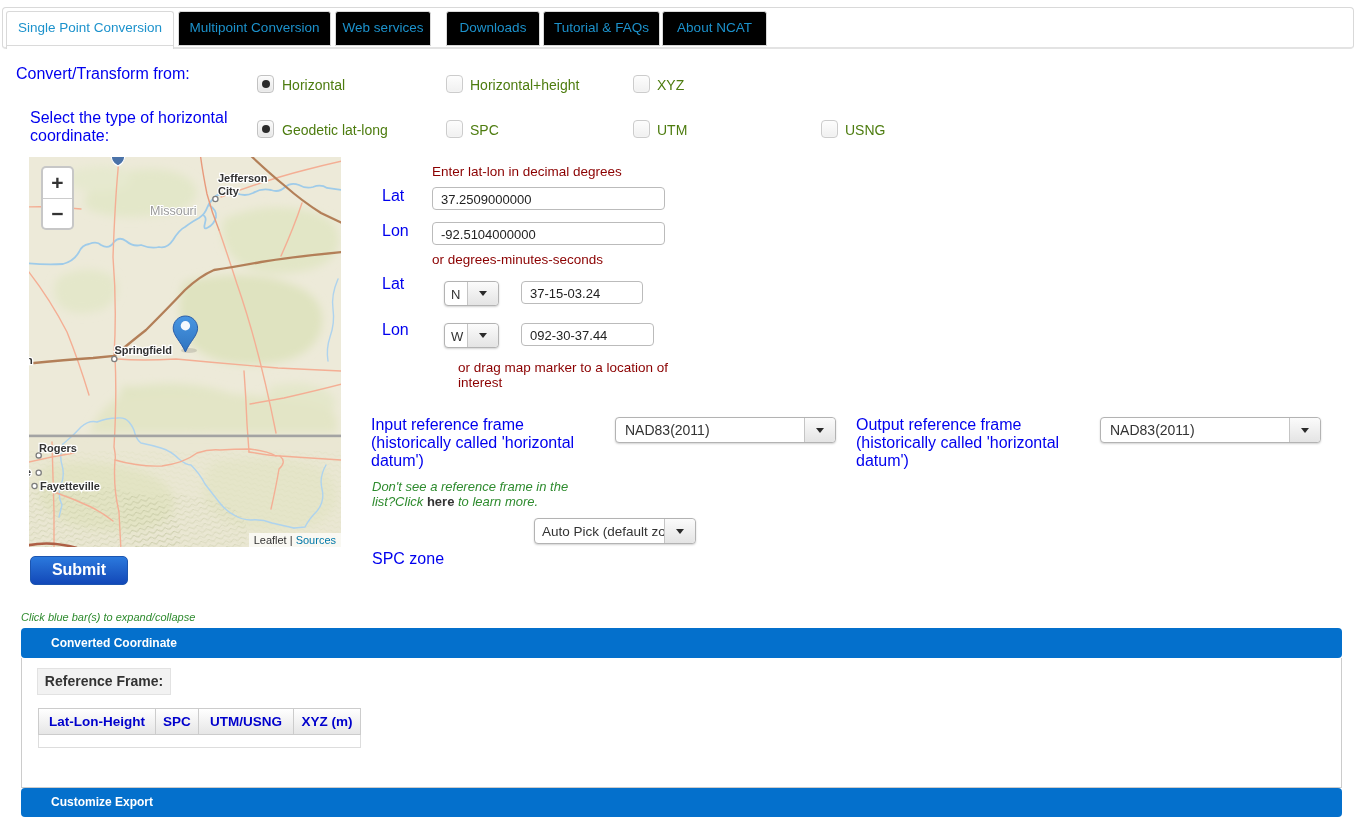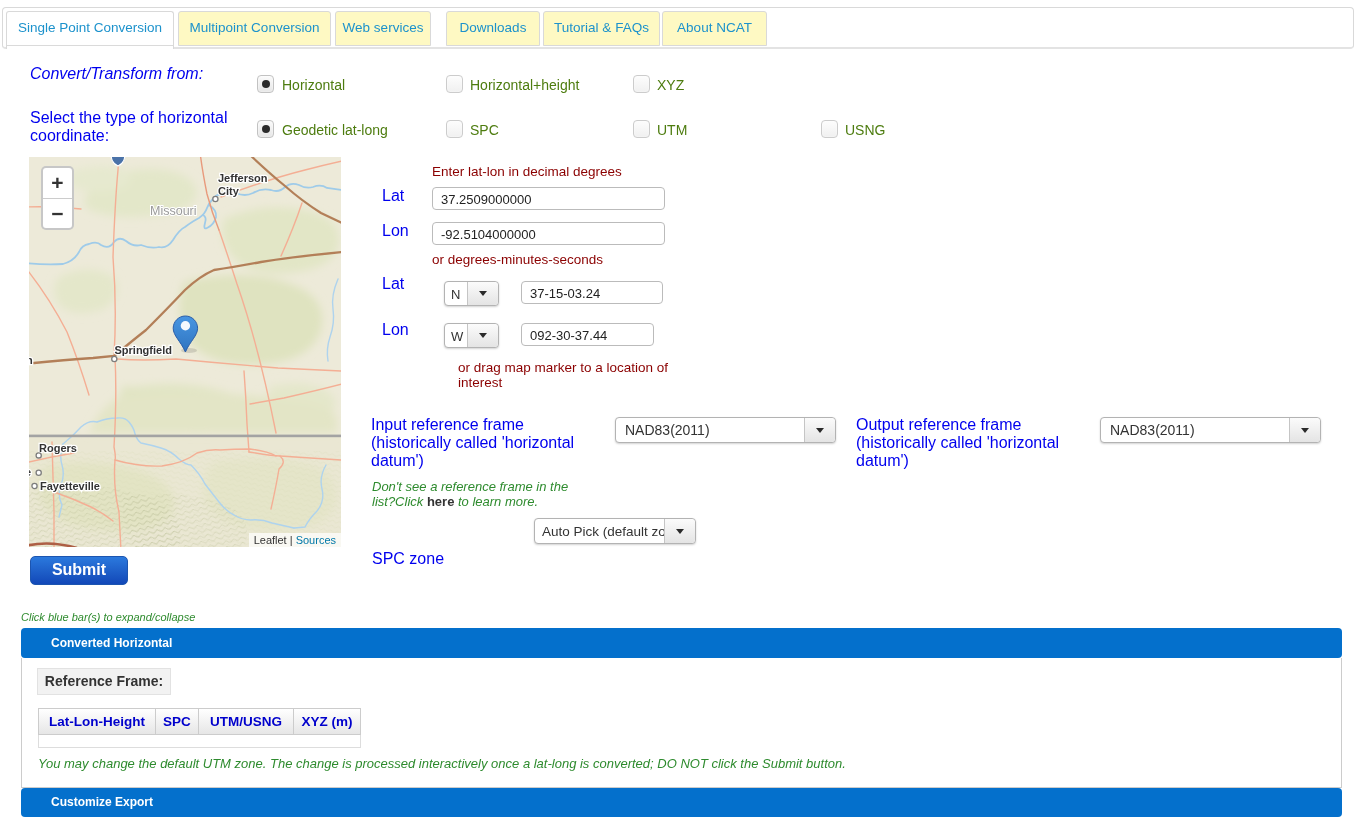--- a/index.html
+++ b/index.html
@@ -1,20 +1,20 @@
 <!DOCTYPE html>
 <html><head>
 <meta charset="utf-8">
 <style>
   html,body{margin:0;padding:0;background:#fff;}
   body{width:1357px;height:833px;position:relative;font-family:"Liberation Sans",sans-serif;overflow:hidden;}
   .abs{position:absolute;}
   
   #tabbar{left:2px;top:7px;width:1352px;height:42px;border:1px solid #d9d9d9;border-bottom:2px solid #e3e3e3;border-radius:4px;box-sizing:border-box;}
-  .tab{position:absolute;top:11px;height:35px;border:1px solid #d9d9d9;border-radius:3px 3px 0 0;background:#fef9c3;color:#1c92cc;font-size:13.5px;line-height:31px;text-align:center;box-sizing:border-box;z-index:2;}
+  .tab{position:absolute;top:11px;height:35px;border:1px solid #d9d9d9;border-radius:3px 3px 0 0;background:#000000;color:#1c92cc;font-size:13.5px;line-height:31px;text-align:center;box-sizing:border-box;z-index:2;}
   .tab.active{height:38px;border-bottom:0;background:linear-gradient(#fff 33px,#dadada 33px,#dadada 34px,#fff 34px);z-index:3;}
   
   .blab{color:#0000ee;font-size:16px;line-height:18px;}
   
   .radio{width:17px;height:17.5px;border:1px solid #c2c2c2;border-radius:4px;background:linear-gradient(#fbfbfb,#e6e6e6);box-sizing:border-box;box-shadow:inset 0 0 2px rgba(255,255,255,.8);}
   .radio.off{border-color:#cccccc;background:linear-gradient(#fdfdfd,#f0f0f0);}
   .radio.on::after{content:"";position:absolute;left:3.5px;top:4px;width:8px;height:8px;border-radius:50%;background:#2b2b2b;}
   .rlab{color:#4d7c0f;font-size:14px;line-height:16px;}
   
   .inp{border:1px solid #bbb;border-radius:4px;background:#fff;box-sizing:border-box;color:#222;font-size:13px;}
@@ -46,21 +46,21 @@
 <body>
 
   <div class="abs" id="tabbar"></div>
   <div class="tab active abs" style="left:6px;width:168px;">Single Point Conversion</div>
   <div class="tab abs" style="left:178px;width:153px;">Multipoint Conversion</div>
   <div class="tab abs" style="left:335px;width:96px;">Web services</div>
   <div class="tab abs" style="left:446px;width:94px;">Downloads</div>
   <div class="tab abs" style="left:543px;width:117px;">Tutorial &amp; FAQs</div>
   <div class="tab abs" style="left:662px;width:105px;">About NCAT</div>
 
-  <div class="abs blab" style="left:30px;top:65px;font-style:italic;">Convert/Transform from:</div>
+  <div class="abs blab" style="left:16px;top:65px;">Convert/Transform from:</div>
   <div class="abs radio on" style="left:257px;top:75px;"></div>
   <div class="abs rlab" style="left:282px;top:77px;">Horizontal</div>
   <div class="abs radio off" style="left:446px;top:75px;"></div>
   <div class="abs rlab" style="left:470px;top:77px;">Horizontal+height</div>
   <div class="abs radio off" style="left:633px;top:75px;"></div>
   <div class="abs rlab" style="left:657px;top:77px;">XYZ</div>
 
   <div class="abs blab" style="left:30px;top:109px;width:210px;">Select the type of horizontal coordinate:</div>
   <div class="abs radio on" style="left:257px;top:120px;"></div>
   <div class="abs rlab" style="left:282px;top:122px;">Geodetic lat-long</div>
@@ -189,21 +189,21 @@
   <div class="abs blab" style="left:382px;top:222px;">Lon</div>
   <div class="abs inp" style="left:432px;top:222px;width:233px;height:23px;">
     <span>-92.5104000000</span>
   </div>
   <div class="abs red" style="left:432px;top:252px;">or degrees-minutes-seconds</div>
   <div class="abs blab" style="left:382px;top:275px;">Lat</div>
   <div class="abs sel" style="left:444px;top:281px;width:55px;height:25px;">
     <span class="txt" style="font-size:13px;left:6px;">N</span>
     <span class="btn"></span>
   </div>
-  <div class="abs inp" style="left:521px;top:281px;width:142px;height:23px;">
+  <div class="abs inp" style="left:521px;top:281px;width:122px;height:23px;">
     <span>37-15-03.24</span>
   </div>
   <div class="abs blab" style="left:382px;top:321px;">Lon</div>
   <div class="abs sel" style="left:444px;top:323px;width:55px;height:25px;">
     <span class="txt" style="font-size:13px;left:6px;">W</span>
     <span class="btn"></span>
   </div>
   <div class="abs inp" style="left:521px;top:323px;width:133px;height:23px;">
     <span>092-30-37.44</span>
   </div>
@@ -222,23 +222,22 @@
   <div class="abs green" style="left:372px;top:479px;width:208px;font-size:13px;line-height:15px;">Don't see a reference frame in the list?Click <b style="color:#333;font-style:normal;">here</b> to learn more.</div>
   <div class="abs blab" style="left:372px;top:517px;margin-top:33px;">SPC zone</div>
   <div class="abs sel" style="left:534px;top:518px;width:162px;height:26px;overflow:hidden;">
     <span class="txt" style="font-size:13.5px;left:7px;">Auto Pick (default zone)</span>
     <span class="btn" style="border-radius:0 4px 4px 0;"></span>
   </div>
 
   <div class="abs" id="submit">Submit</div>
 
   <div class="abs green" style="left:21px;top:611px;font-size:11px;line-height:13px;">Click blue bar(s) to expand/collapse</div>
-  <div class="abs bluebar" style="top:628px;">Converted Horizontal</div>
+  <div class="abs bluebar" style="top:628px;">Converted Coordinate</div>
   <div class="abs" id="panel">
     <div class="abs" id="refframe">Reference Frame:</div>
     <div class="abs th" style="left:16px;width:118px;">Lat-Lon-Height</div>
     <div class="abs th" style="left:133px;width:44px;">SPC</div>
     <div class="abs th" style="left:176px;width:96px;">UTM/USNG</div>
     <div class="abs th" style="left:271px;width:68px;">XYZ (m)</div>
     <div class="abs" id="emptyrow"></div>
-    <div class="abs green" style="left:16px;top:98px;font-size:13px;line-height:15px;">You may change the default UTM zone. The change is processed interactively once a lat-long is converted; DO NOT click the Submit button.</div>
   </div>
   <div class="abs bluebar" style="top:788px;height:29px;line-height:29px;">Customize Export</div>
 
 </body></html>

